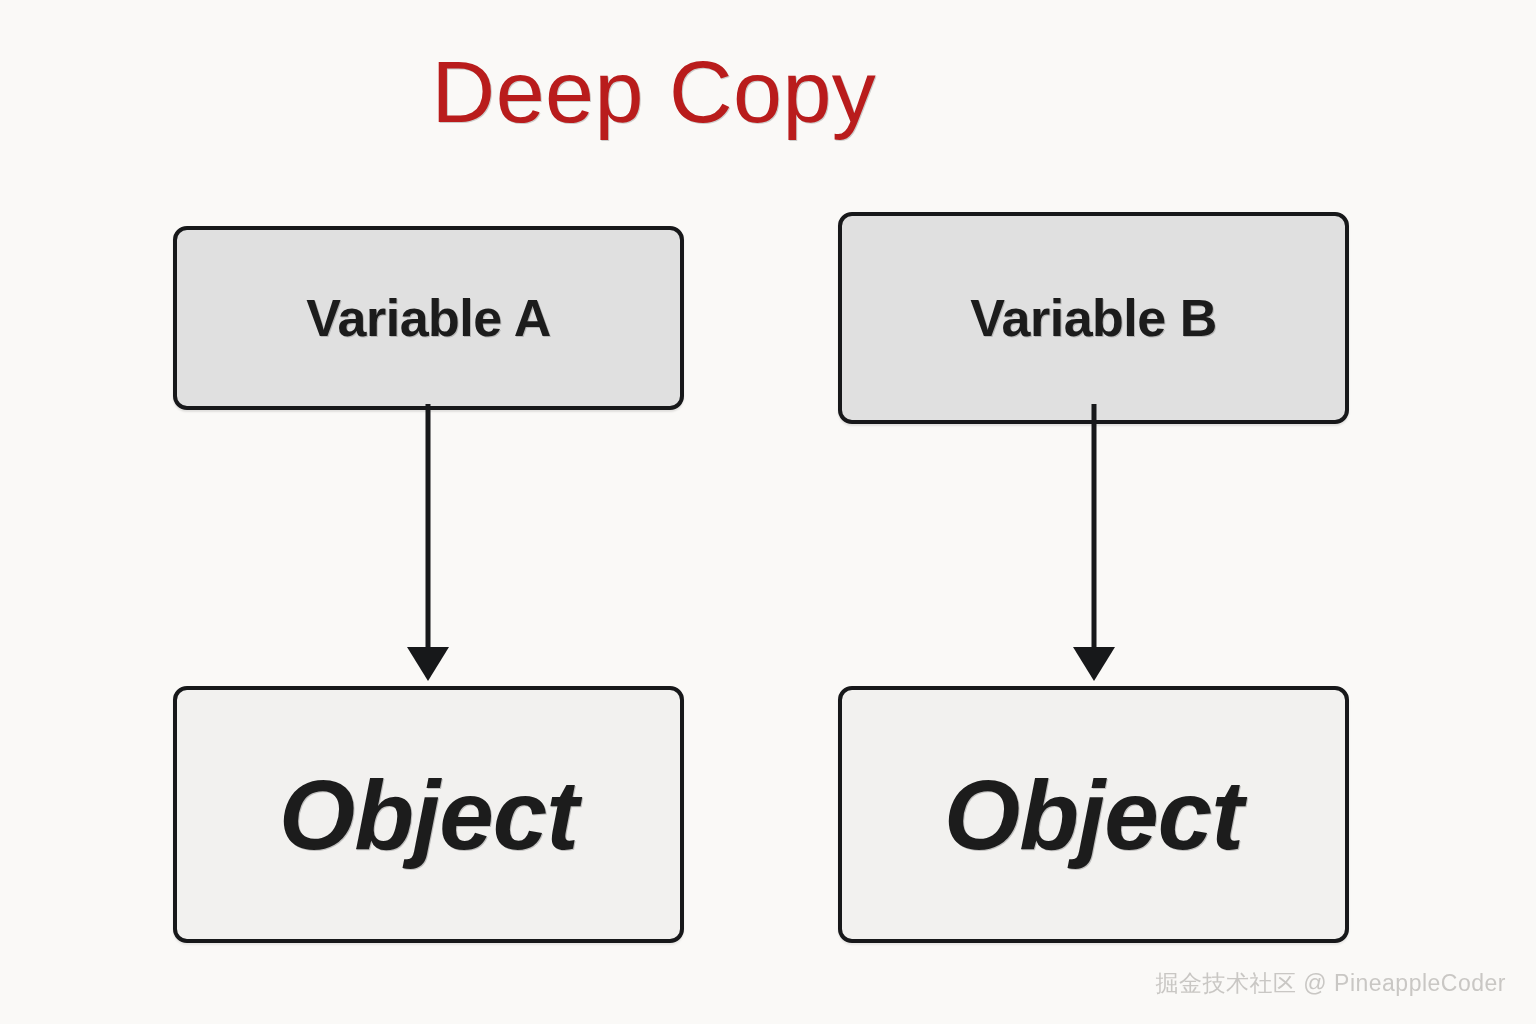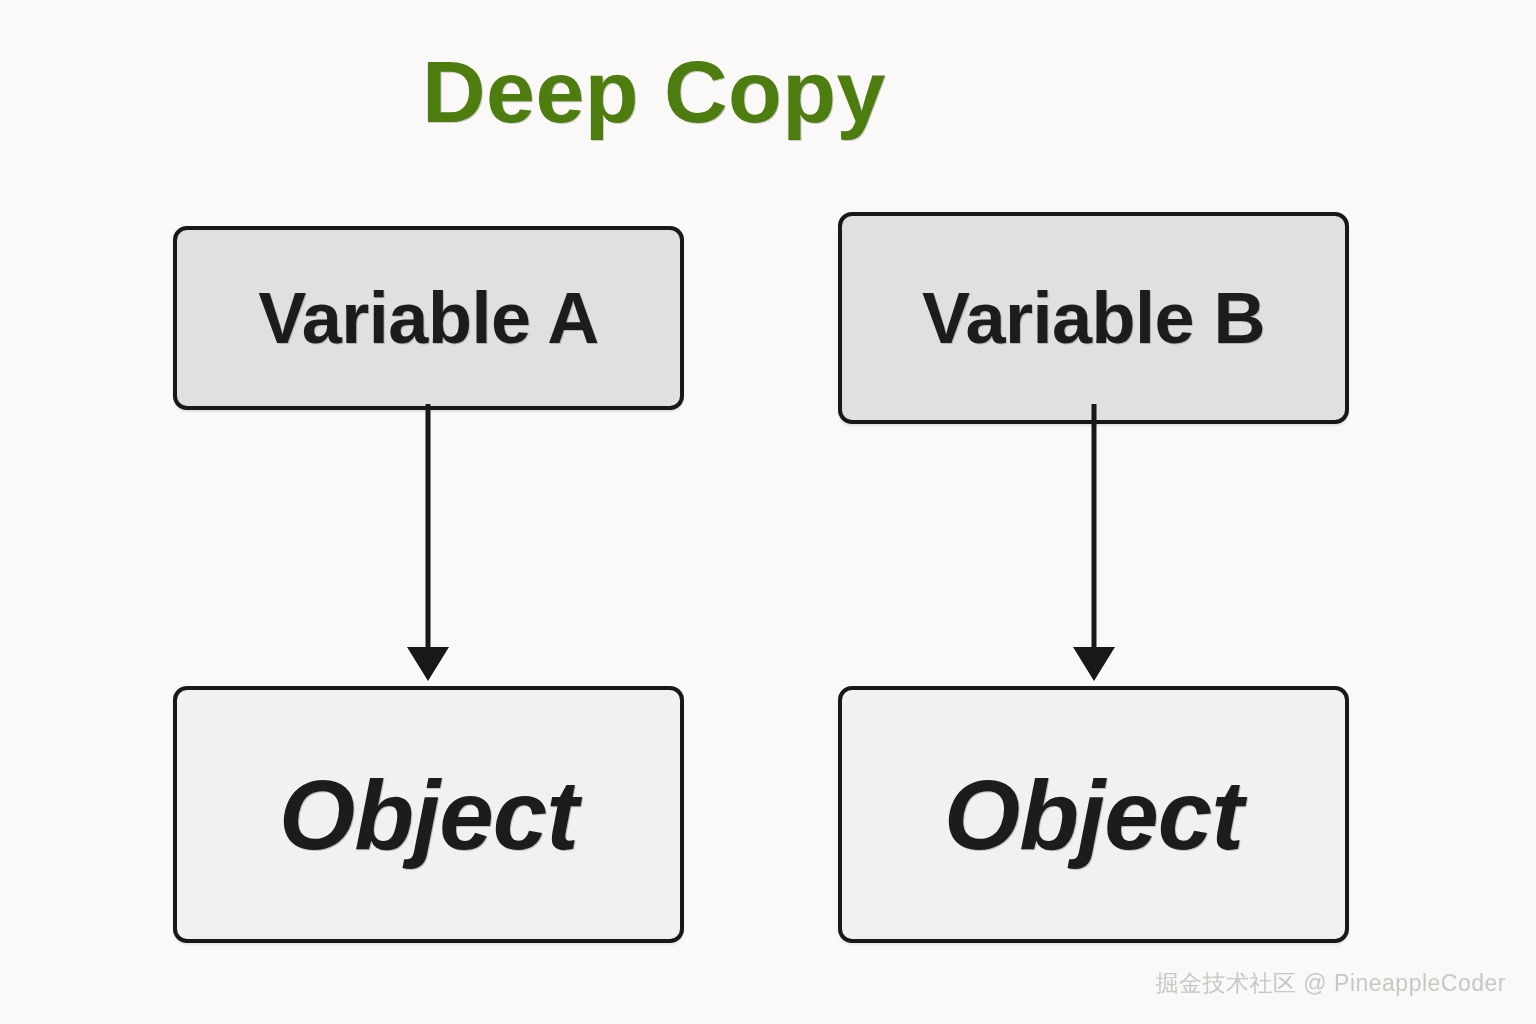--- a/index.html
+++ b/index.html
@@ -20,25 +20,25 @@
   }
 
   
   .title {
     position: absolute;
     left: 0;
     top: 40px;
     width: 1308px;
     text-align: center;
     font-family: "Liberation Sans", sans-serif;
-    font-weight: bold;
+    font-weight: normal;
     font-size: 88px;
     line-height: 104px;
     letter-spacing: 0.5px;
-    color: #4d7c0f;
+    color: #b91c1c;
     text-shadow: 1px 1px 0 rgba(120,120,120,0.35);
     white-space: nowrap;
   }
 
   
   .node {
     position: absolute;
     box-sizing: border-box;
     border: 4px solid #17181a;
     border-radius: 14px;
@@ -53,21 +53,21 @@
     color: #1c1c1c;
     white-space: nowrap;
     text-shadow: 1px 1px 0 rgba(120,120,120,0.40);
   }
 
   .node.variable {
     background: #e0e0e0;
     box-shadow: 0 2px 2px rgba(0,0,0,0.10);
   }
   .node.variable .node-label {
-    font-size: 72px;
+    font-size: 52px;
     line-height: 80px;
     letter-spacing: -0.5px;
   }
 
   .node.object {
     background: #f2f1ef;
     box-shadow: 0 2px 2px rgba(0,0,0,0.08);
     font-style: italic;
   }
   .node.object .node-label {

